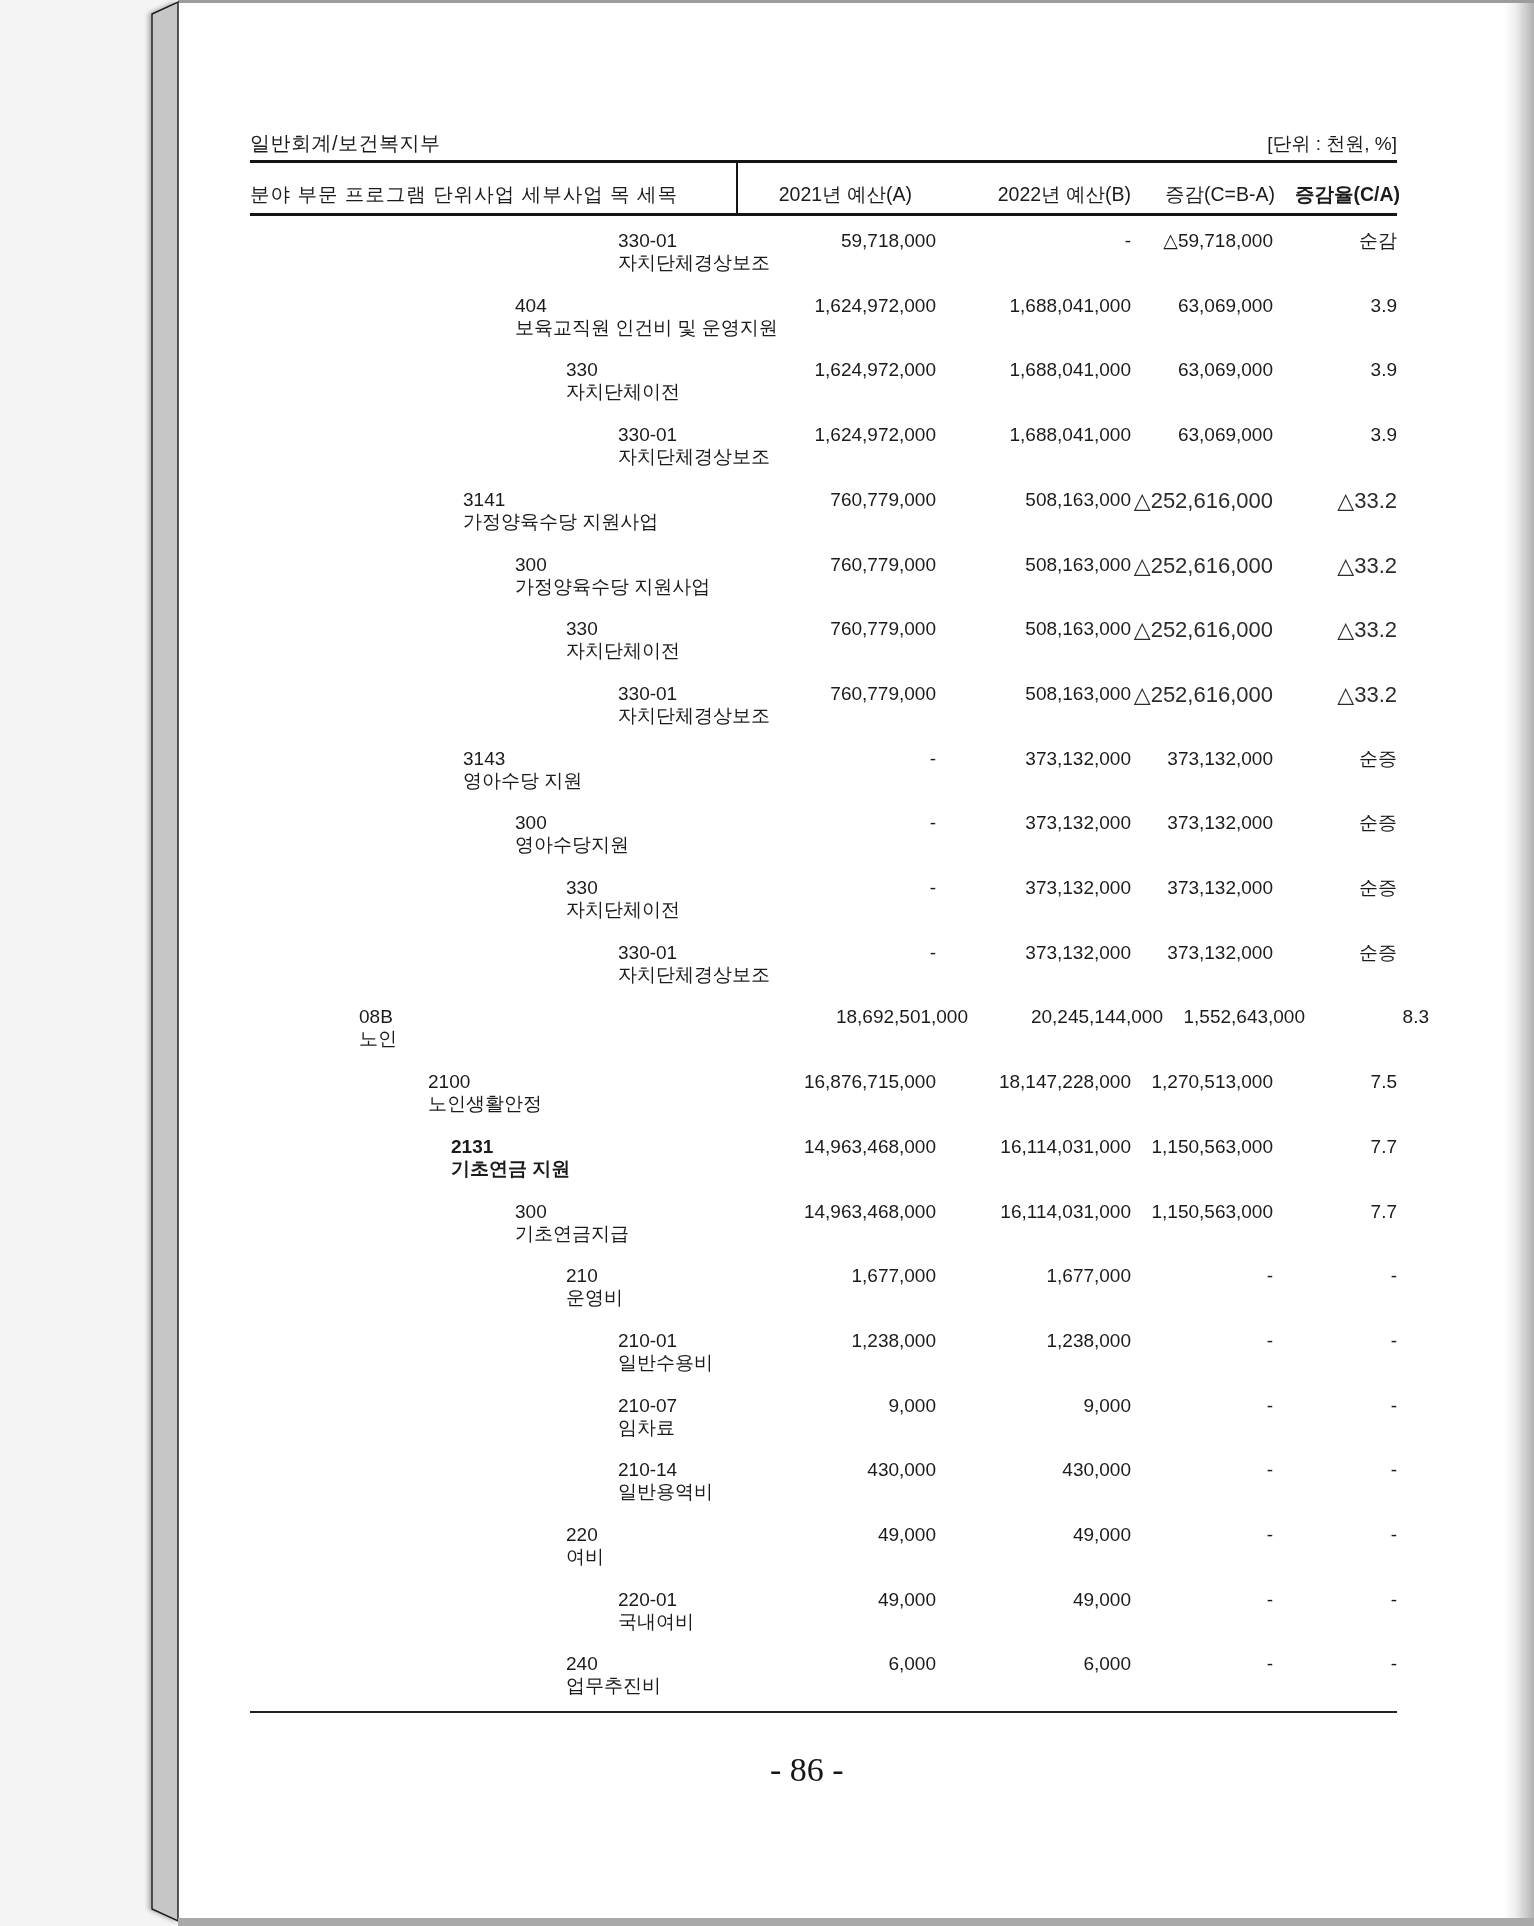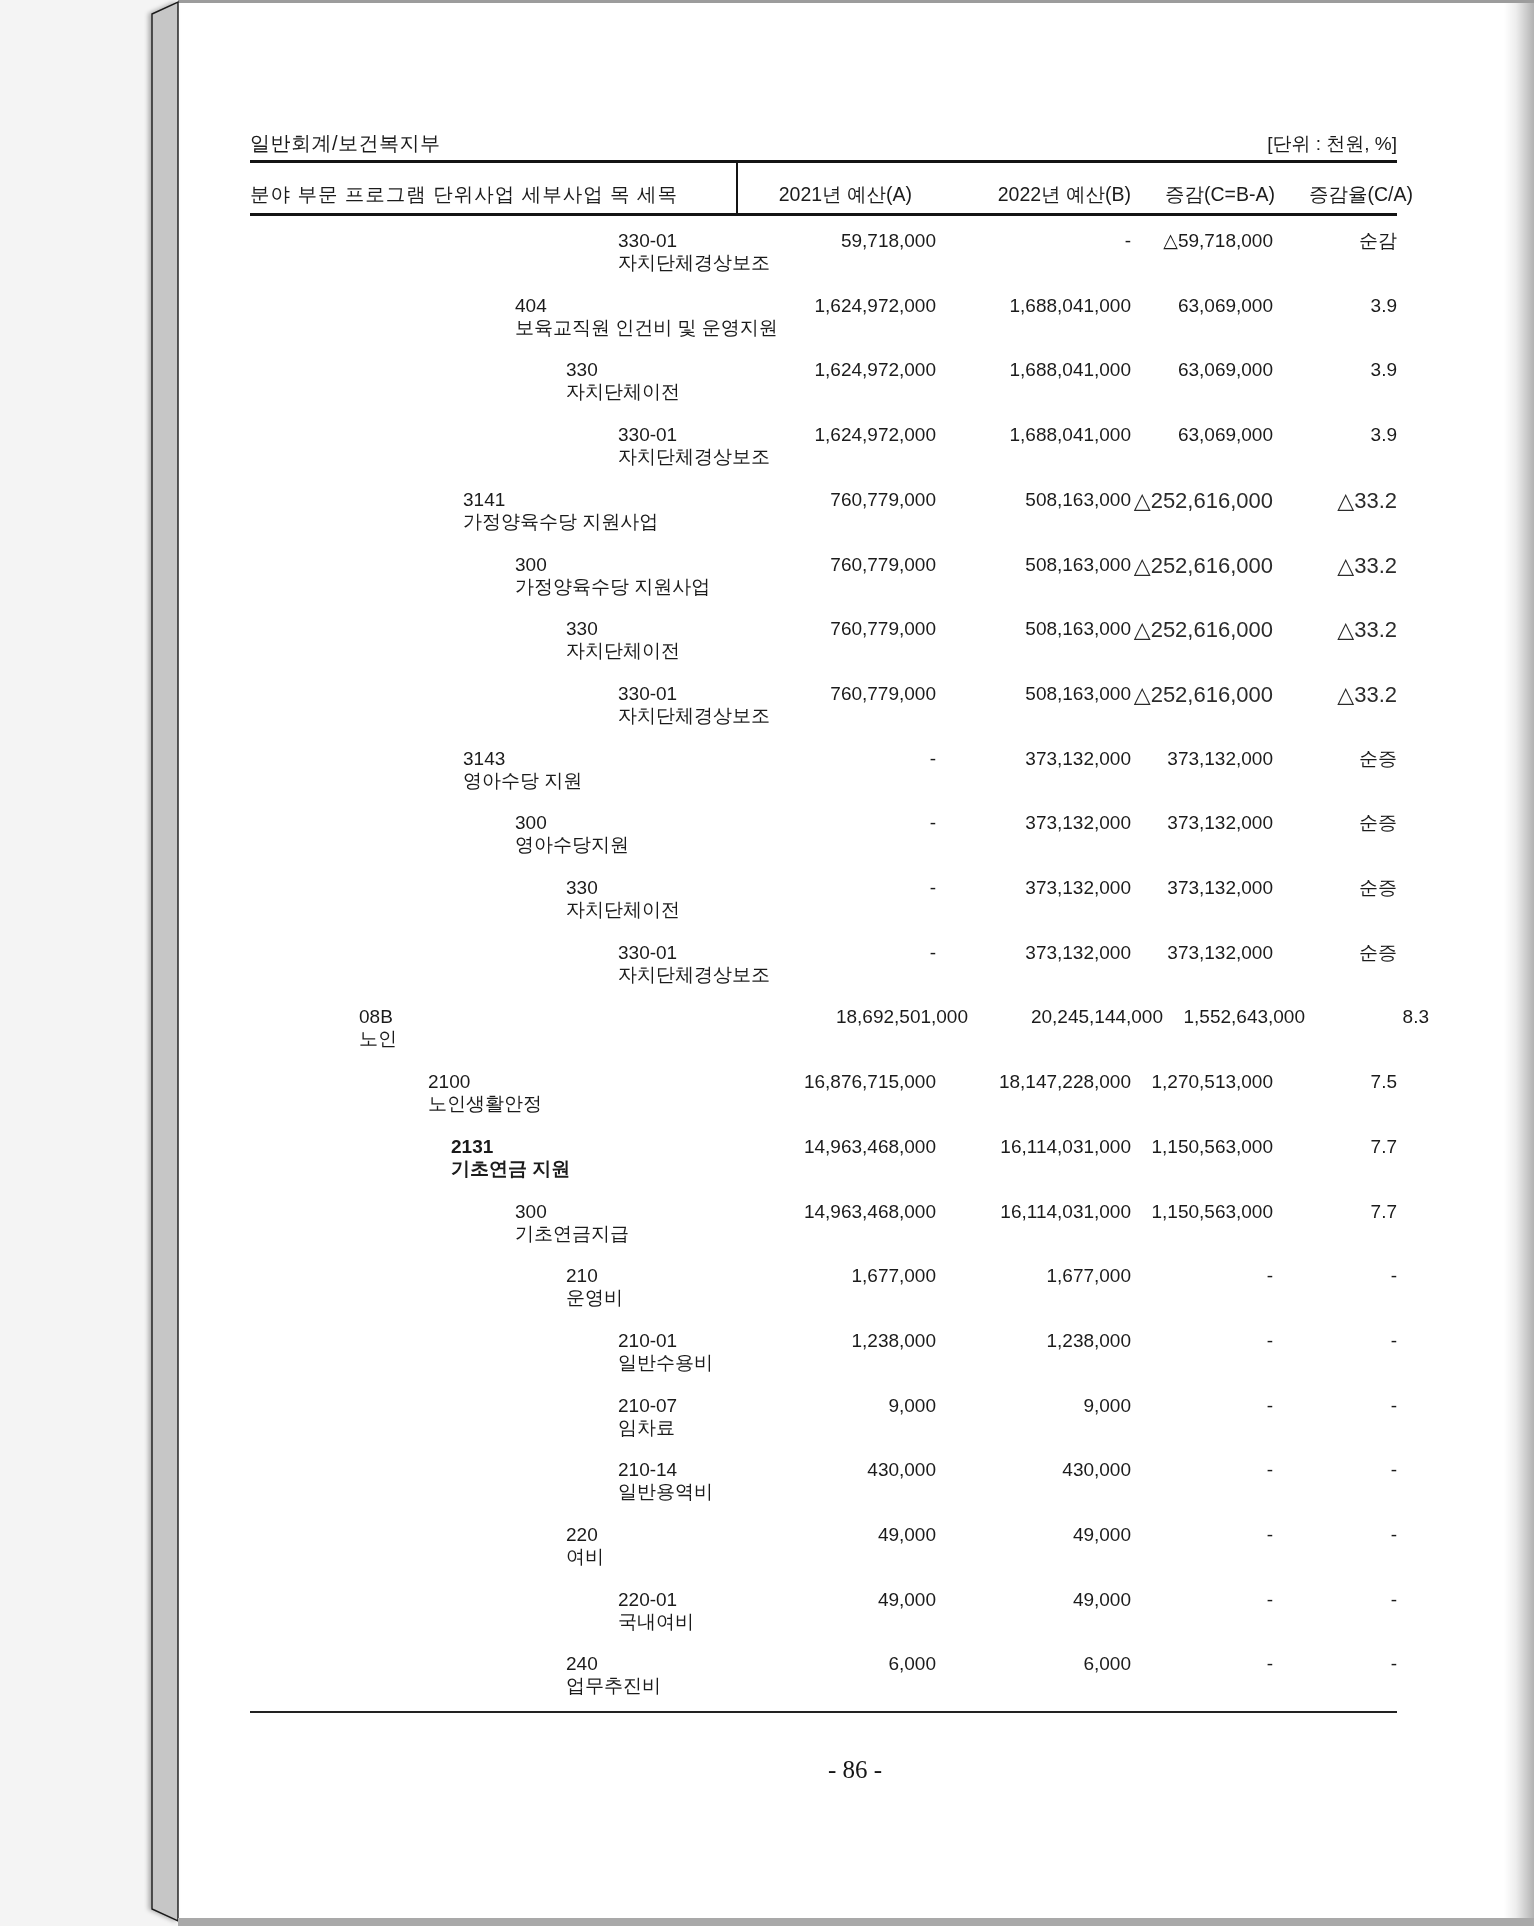--- a/index.html
+++ b/index.html
@@ -25,33 +25,33 @@
   .rule-top{top:160px;height:3px;}
   .rule-mid{top:213px;height:3px;}
   .rule-bottom{top:1711px;height:2px;background:#222;}
   .vdivider{position:absolute;left:736px;top:160px;width:2px;height:56px;background:#141414;}
 
   .col-head{position:absolute;top:182px;font-size:19.5px;line-height:24px;white-space:nowrap;}
   .head-item{left:250px;letter-spacing:1px;}
   .head-a{right:622px;}
   .head-b{right:403px;}
   .head-c{right:259px;}
-  .head-d{right:121px;}
+  .head-d{right:134px;font-weight:bold;}
 
   .trow{position:absolute;left:0;width:1534px;height:62px;}
   .tlabel{position:absolute;top:0;font-size:19px;line-height:22px;white-space:nowrap;}
   .tval{position:absolute;top:0;font-size:19px;line-height:22px;text-align:right;white-space:nowrap;}
   .tval.a{right:598px;}
   .tval.b{right:403px;}
   .tval.c{right:261px;}
   .tval.d{right:137px;}
   .tval.compact{font-size:22px;line-height:22px;padding-top:1px;color:#2b2b2b;}
 
-  .page-number{position:absolute;left:770px;top:1755px;width:170px;text-align:center;
-    font-family:"Liberation Serif","DejaVu Serif",serif;font-size:25px;line-height:30px;color:#161616;}
+  .page-number{position:absolute;left:770px;top:1755px;width:170px;
+    font-family:"Liberation Serif","DejaVu Serif",serif;font-size:34px;line-height:30px;color:#161616;}
 </style>
 </head>
 <body>
 
 <div class="topbar"></div>
 
 <div class="sheet">
   <div class="right-shade"></div>
 </div>
 

